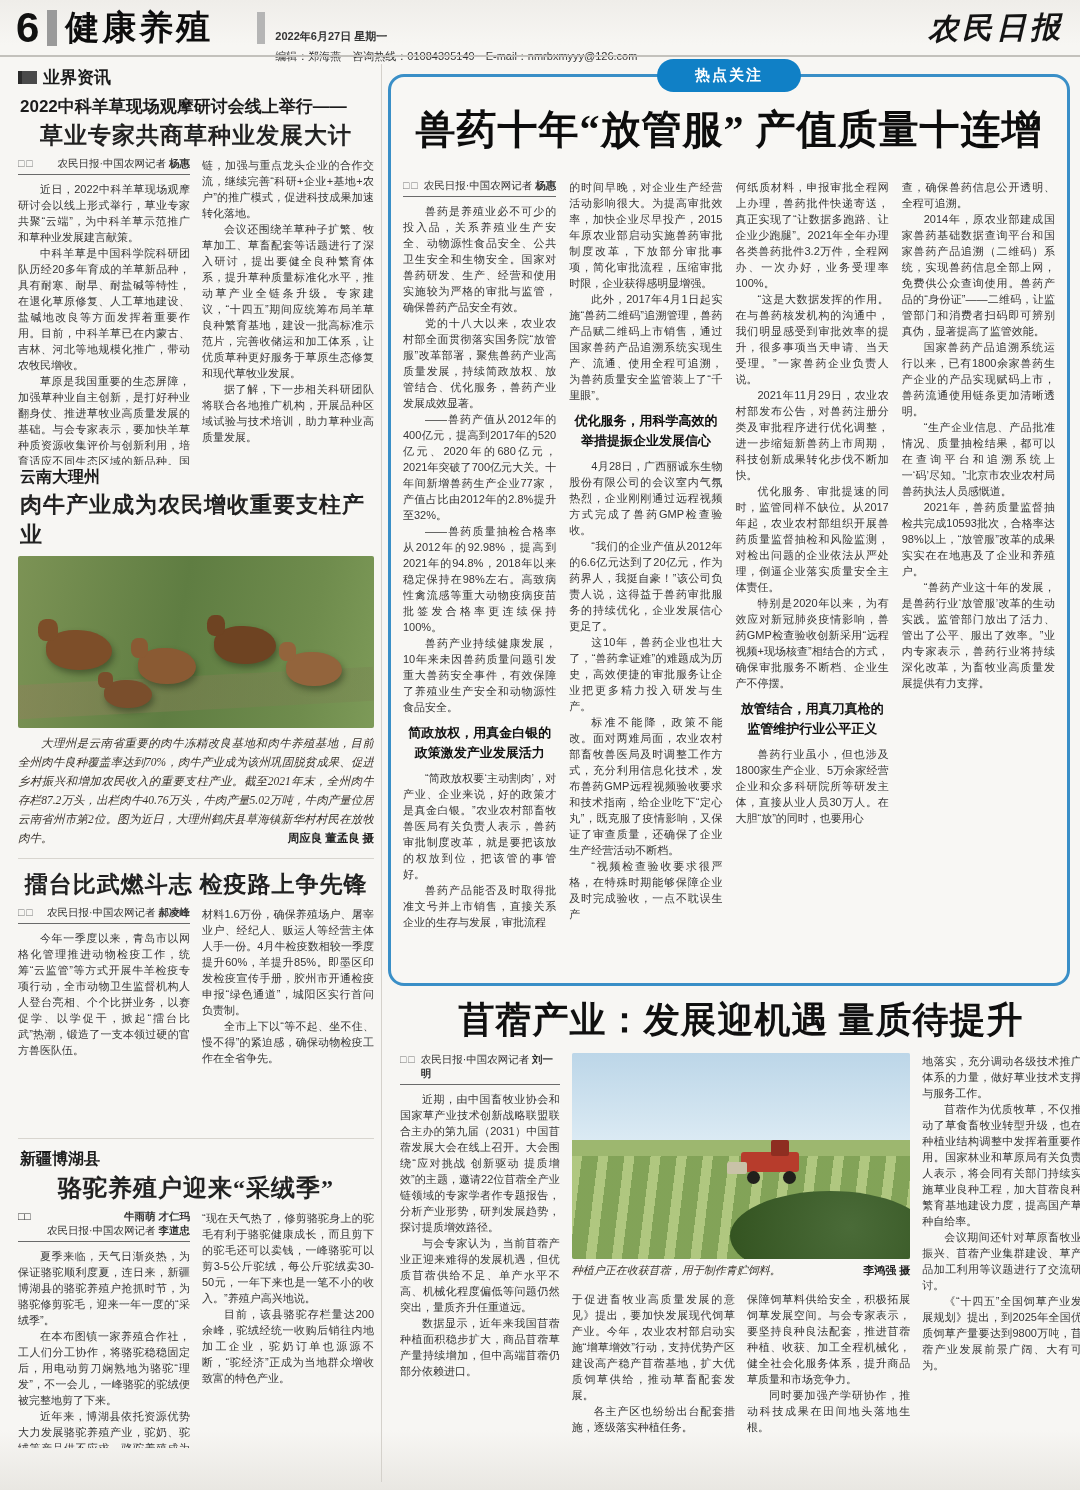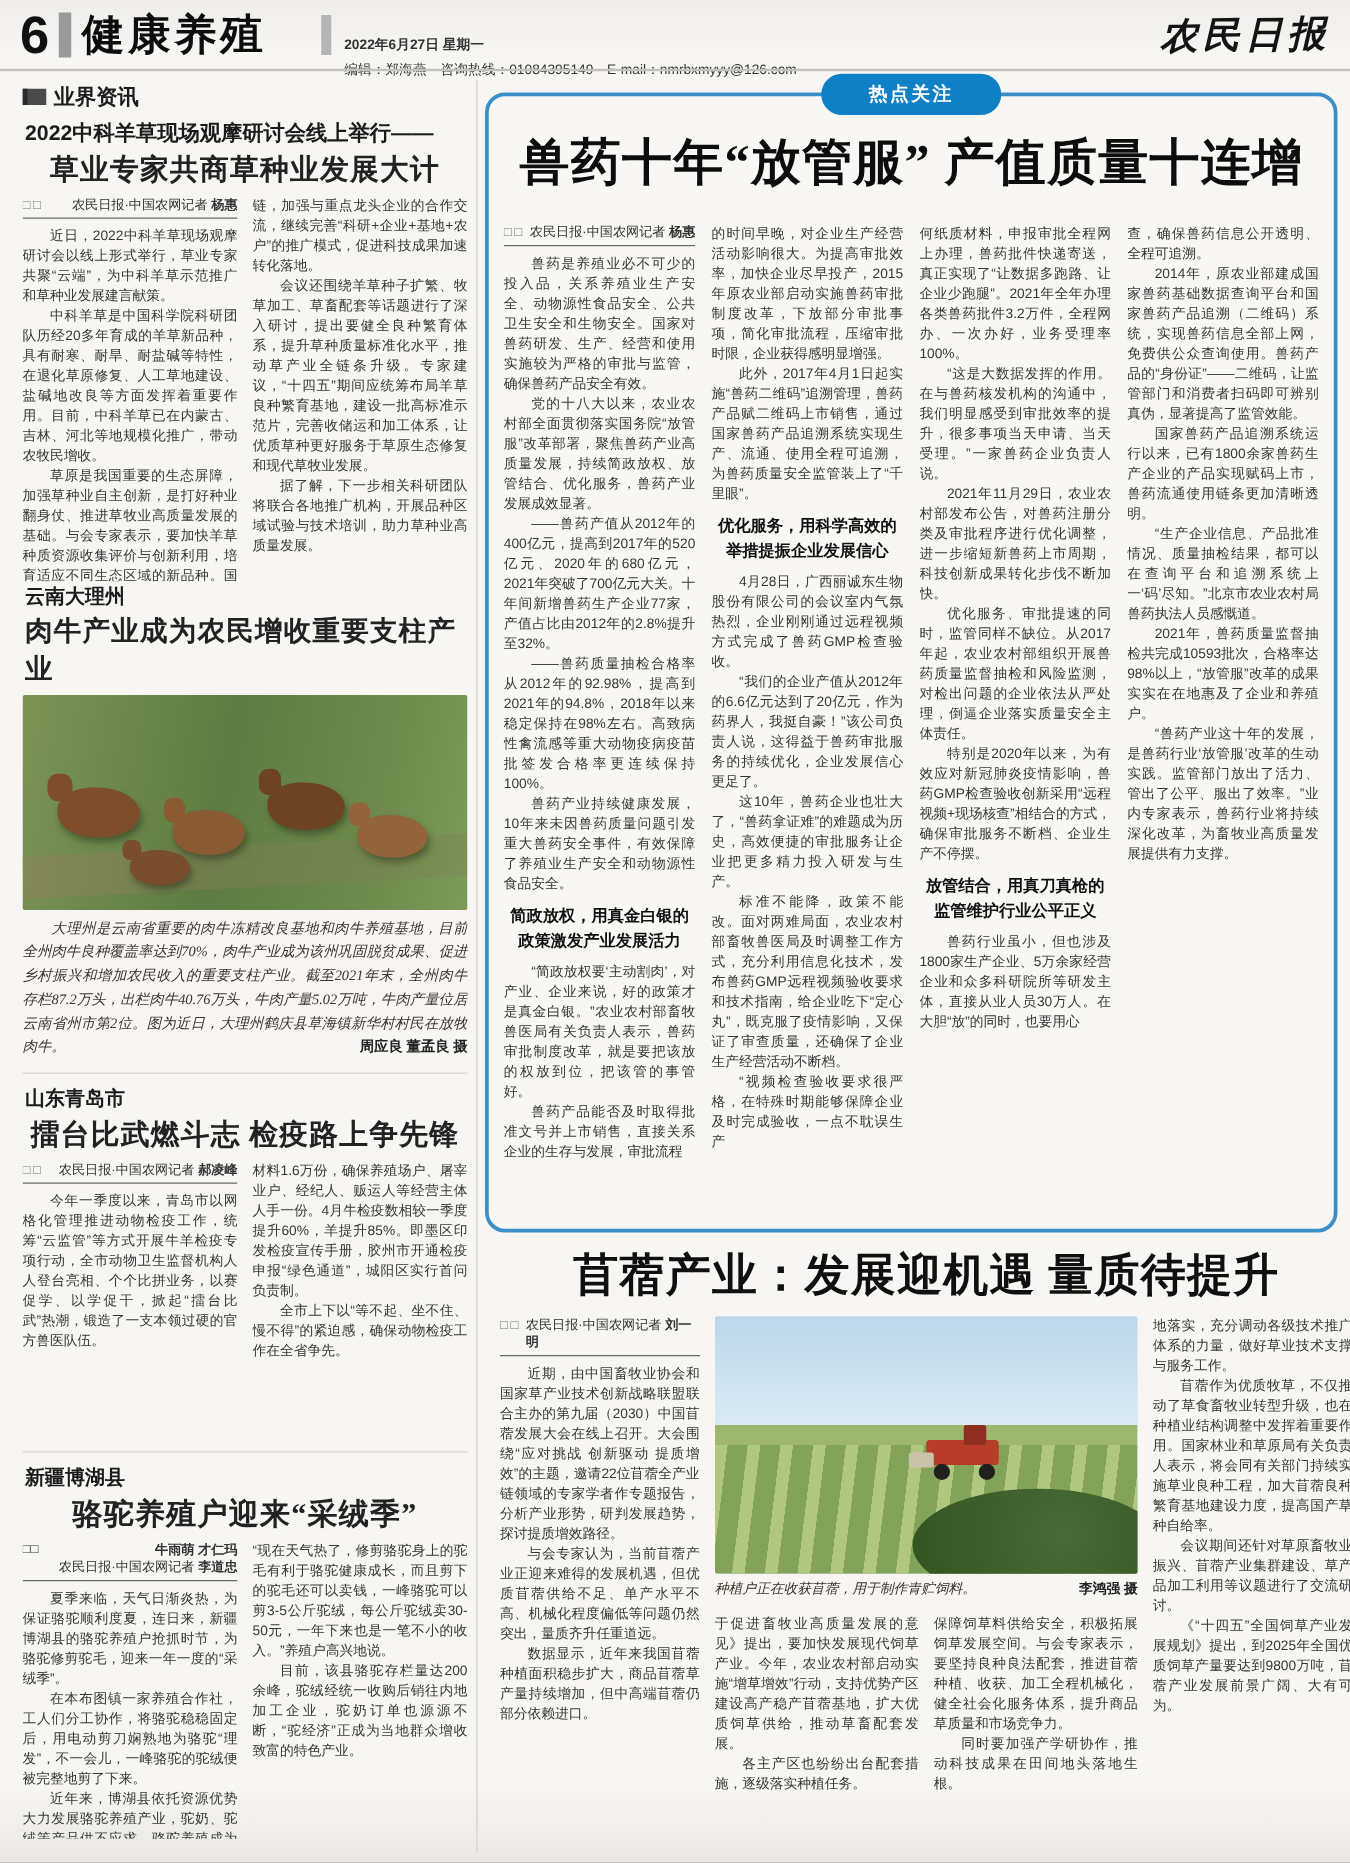--- a/index.html
+++ b/index.html
@@ -164,21 +164,20 @@
       </div>
       <div class="caption">
         <span>大理州是云南省重要的肉牛冻精改良基地和肉牛养殖基地，目前全州肉牛良种覆盖率达到70%，肉牛产业成为该州巩固脱贫成果、促进乡村振兴和增加农民收入的重要支柱产业。截至2021年末，全州肉牛存栏87.2万头，出栏肉牛40.76万头，牛肉产量5.02万吨，牛肉产量位居云南省州市第2位。图为近日，大理州鹤庆县草海镇新华村村民在放牧肉牛。</span>
         <span class="credit">周应良 董孟良 摄</span>
       </div>
     </section>
 
     <div class="rail-rule"></div>
 
     <section>
-      <div class="kicker small">山东青岛市</div>
       <h2 class="h-qd">擂台比武燃斗志 检疫路上争先锋</h2>
       <div class="rcols bodytext qd-body">
         <div class="rcol">
           <div class="byline">
             <span class="pre">□□</span>
             <span><span>农民日报·中国农网记者</span> <b class="nm">郝凌峰</b></span>
           </div>
           <div>
               <p>今年一季度以来，青岛市以网格化管理推进动物检疫工作，统筹“云监管”等方式开展牛羊检疫专项行动，全市动物卫生监督机构人人登台亮相、个个比拼业务，以赛促学、以学促干，掀起“擂台比武”热潮，锻造了一支本领过硬的官方兽医队伍。</p>
             </div>
@@ -270,21 +269,21 @@
 
   <article class="alfalfa">
     <h2>苜蓿产业：发展迎机遇 量质待提升</h2>
     <div class="acols bodytext">
       <div class="acol">
         <div class="byline">
           <span class="pre">□□</span>
           <span><span>农民日报·中国农网记者</span> <b class="nm">刘一明</b></span>
         </div>
         <div>
-            <p>近期，由中国畜牧业协会和国家草产业技术创新战略联盟联合主办的第九届（2030）中国苜蓿发展大会在线上召开。大会围绕“应对挑战 创新驱动 提质增效”的主题，邀请22位苜蓿全产业链领域的专家学者作专题报告，分析产业形势，研判发展趋势，探讨提质增效路径。</p>
+            <p>近期，由中国畜牧业协会和国家草产业技术创新战略联盟联合主办的第九届（2031）中国苜蓿发展大会在线上召开。大会围绕“应对挑战 创新驱动 提质增效”的主题，邀请22位苜蓿全产业链领域的专家学者作专题报告，分析产业形势，研判发展趋势，探讨提质增效路径。</p>
             <p>与会专家认为，当前苜蓿产业正迎来难得的发展机遇，但优质苜蓿供给不足、单产水平不高、机械化程度偏低等问题仍然突出，量质齐升任重道远。</p>
             <p>数据显示，近年来我国苜蓿种植面积稳步扩大，商品苜蓿草产量持续增加，但中高端苜蓿仍部分依赖进口。</p>
           </div>
       </div>
       <div class="amid">
         <div class="aphoto">
           <div class="sky"></div>
           <div class="far"></div>
           <div class="field"></div>
           <div class="rows"></div>

